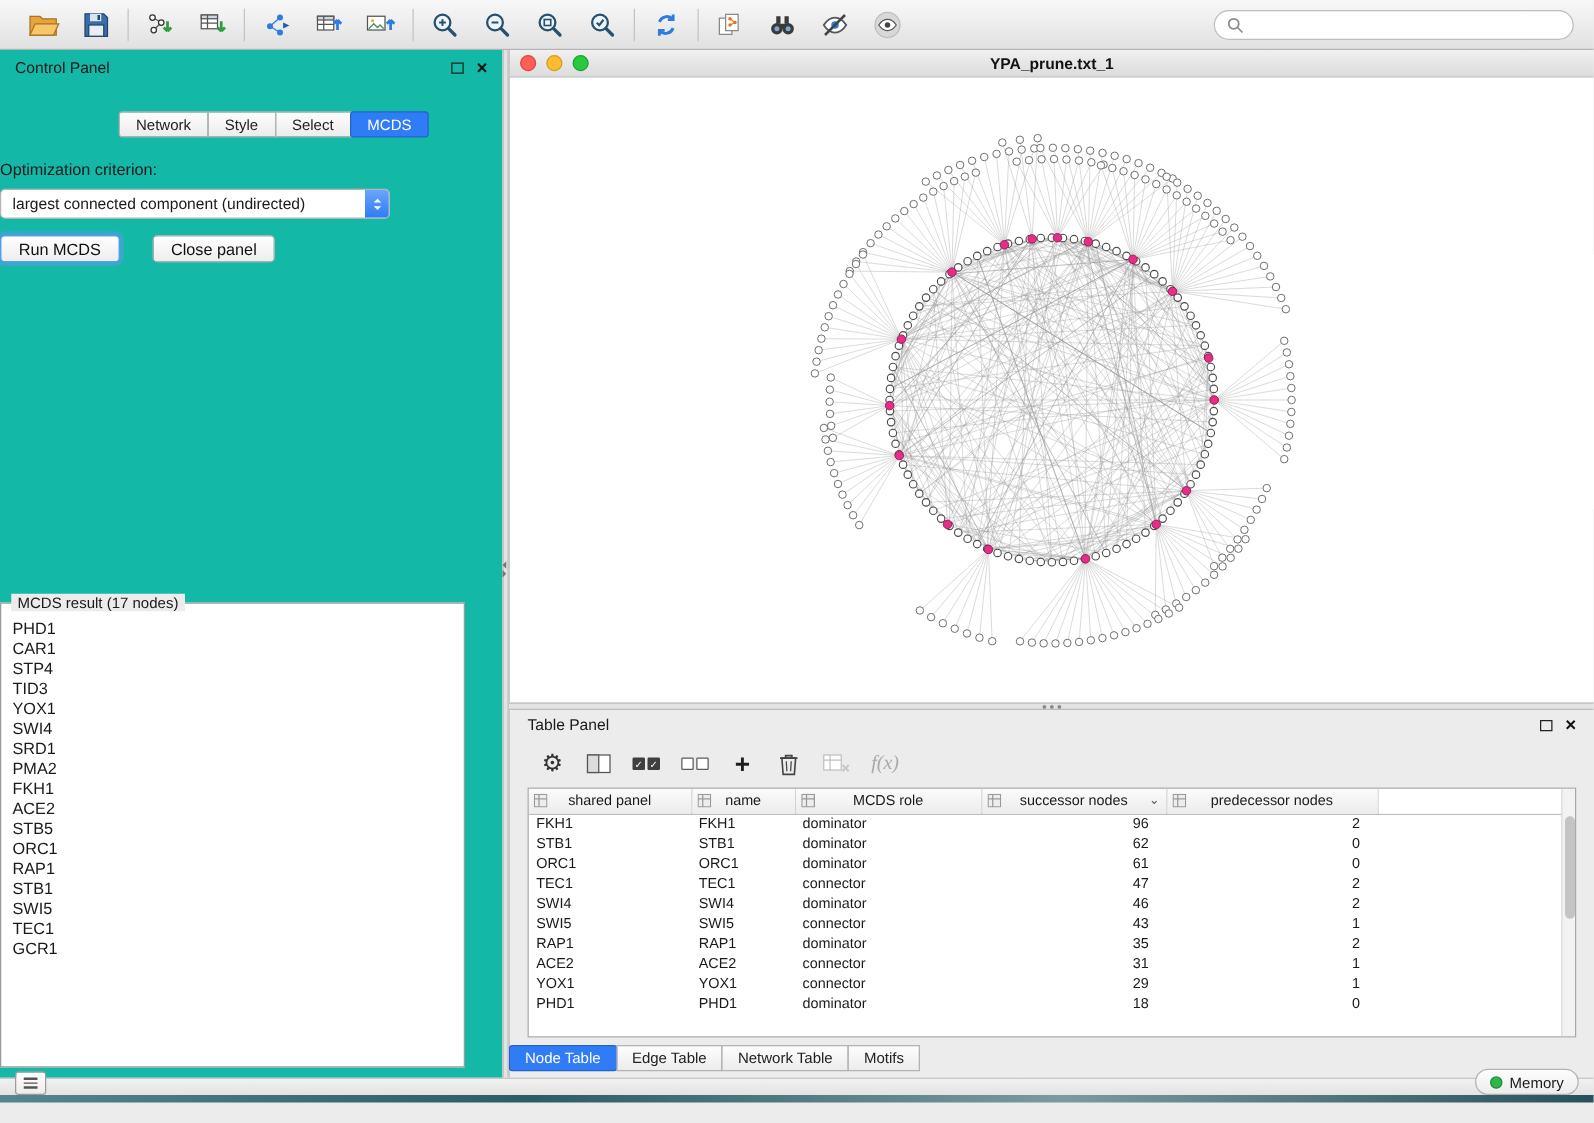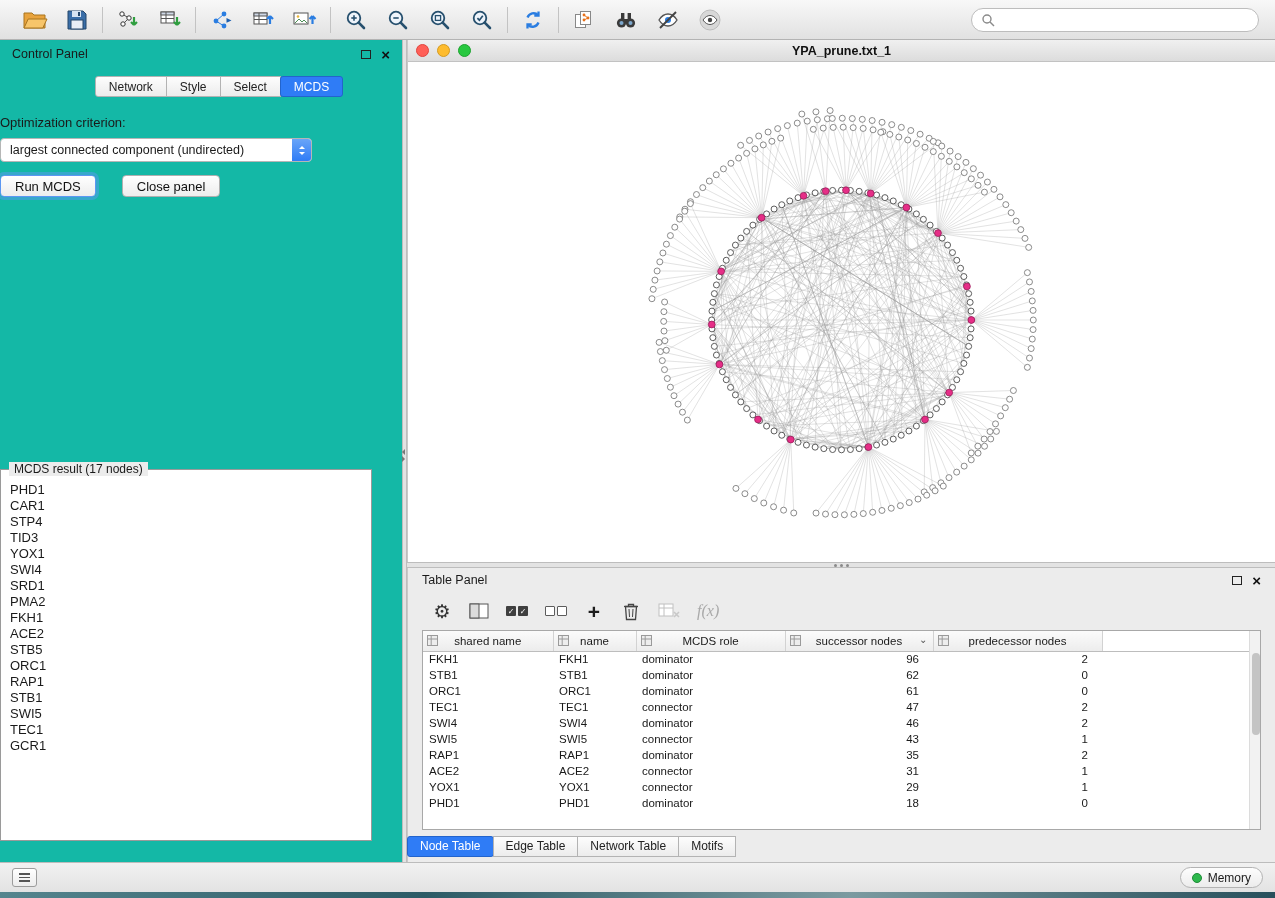--- a/index.html
+++ b/index.html
@@ -20,21 +20,21 @@
 
   
   .main { display:flex; height:822px; }
 
   
   .control-panel { width:402px; background:#14b8a6; display:flex; flex-direction:column; }
   .panel-header { height:28px; display:flex; align-items:center; padding:0 12px; font-size:12.5px; }
   .panel-header .spacer { flex:1; }
   .float-ic { width:10px; height:9px; border:1.5px solid #222; display:inline-block; margin-right:10px; }
   .close-ic { font-size:15px; font-weight:bold; color:#111; line-height:1; }
-  .cp-tabs { display:flex; justify-content:center; margin-top:8px;padding-left:36px; }
+  .cp-tabs { display:flex; justify-content:center; margin-top:21px;padding-left:36px; }
   .cp-tab { height:21px; padding:0 13px; font-size:12px; background:linear-gradient(#fdfdfd,#ececec);
             border:1px solid #b3b3b3; margin-left:-1px; color:#222; }
   .cp-tab:first-child { border-radius:3px 0 0 3px; margin-left:0; }
   .cp-tab:last-child { border-radius:0 3px 3px 0; }
   .cp-tab.active { background:var(--accent,#2f7cf6); border-color:#2364cc; color:#fff; border-radius:3px; }
   .cp-body { flex:1; display:flex; flex-direction:column; align-items:flex-start; }
   .opt-label { margin-top:18px; font-size:13px; }
   .dropdown { margin-top:8px; width:312px; height:24px; background:#fff; border:1px solid #b6b6b6; border-radius:4px;
               display:flex; align-items:center; font-size:12.5px; }
   .dropdown > span:first-child { flex:1; padding-left:9px; white-space:nowrap; }
@@ -106,22 +106,22 @@
   .vscroll { position:absolute; top:0; right:0; bottom:0; width:11px; background:#f2f2f2; border-left:1px solid #dcdcdc; }
   .vscroll .thumb { position:absolute; top:22px; left:1.5px; width:8px; height:82px; background:#c4c4c4; border-radius:4px; }
   .tp-tabs { height:32px; display:flex; align-items:center; justify-content:flex-start; }
   .bt-tab { height:21px; padding:0 12px; font-size:12px; background:linear-gradient(#fdfdfd,#ececec);
             border:1px solid #b3b3b3; margin-left:-1px; color:#222; }
   .bt-tab.active { background:var(--accent,#2f7cf6); border-color:#2364cc; color:#fff; border-radius:3px; }
   .tp-header { height:24px; display:flex; align-items:center; padding:0 14px; font-size:12.5px; }
   .tp-header .spacer { flex:1; }
 
   
-  .status-bar { height:30px; background:linear-gradient(#f1f1f1,#e3e3e3); border-top:1px solid #bcbcbc;
-                display:flex; align-items:center; padding:0 12px; }
+  .status-bar { height:14px; background:linear-gradient(#f1f1f1,#e3e3e3); border-top:1px solid #bcbcbc;
+                display:flex; align-items:flex-end; padding:0 12px; }
   .menu-btn { width:25px; height:19px; border:1px solid #9c9c9c; border-radius:3px; background:linear-gradient(#fff,#ededed);
               display:flex; flex-direction:column; justify-content:center; gap:2px; align-items:center; }
   .menu-btn b { width:11px; height:1.6px; background:#555; }
   .mem-btn { margin-left:auto; height:21px; display:flex; align-items:center; gap:6px; padding:0 11px;
              background:linear-gradient(#fdfdfd,#ececec); border:1px solid #b3b3b3; border-radius:11px; font-size:12px; }
   .mem-dot { width:10px; height:10px; border-radius:50%; background:var(--mem-green,#2db84c); border:1px solid #1f8c38; }
   .desktop-strip { height:6px; background:linear-gradient(90deg,#55858e,#2c5b66,#7b9aa0,#28505c); }
 </style>
 </head>
 <body>
@@ -1199,21 +1199,21 @@
             <col style="width:148px">
               <col style="width:169px">
               <col>
           </colgroup>
           <thead>
               <tr>
                 <th><span class="sort-ic"><svg width="11" height="11" viewBox="0 0 11 11">
                       <rect x="0.5" y="0.5" width="10" height="10" fill="#ededed" stroke="#9a9a9a"></rect>
                       <line x1="0.5" y1="4" x2="10.5" y2="4" stroke="#9a9a9a"></line>
                       <line x1="4.2" y1="0.5" x2="4.2" y2="10.5" stroke="#9a9a9a"></line>
-                    </svg></span><span class="th-label">shared name</span></th>
+                    </svg></span><span class="th-label">shared panel</span></th>
                 <th><span class="sort-ic"><svg width="11" height="11" viewBox="0 0 11 11">
                       <rect x="0.5" y="0.5" width="10" height="10" fill="#ededed" stroke="#9a9a9a"></rect>
                       <line x1="0.5" y1="4" x2="10.5" y2="4" stroke="#9a9a9a"></line>
                       <line x1="4.2" y1="0.5" x2="4.2" y2="10.5" stroke="#9a9a9a"></line>
                     </svg></span><span class="th-label">name</span></th>
                 <th><span class="sort-ic"><svg width="11" height="11" viewBox="0 0 11 11">
                       <rect x="0.5" y="0.5" width="10" height="10" fill="#ededed" stroke="#9a9a9a"></rect>
                       <line x1="0.5" y1="4" x2="10.5" y2="4" stroke="#9a9a9a"></line>
                       <line x1="4.2" y1="0.5" x2="4.2" y2="10.5" stroke="#9a9a9a"></line>
                     </svg></span><span class="th-label">MCDS role</span></th>

